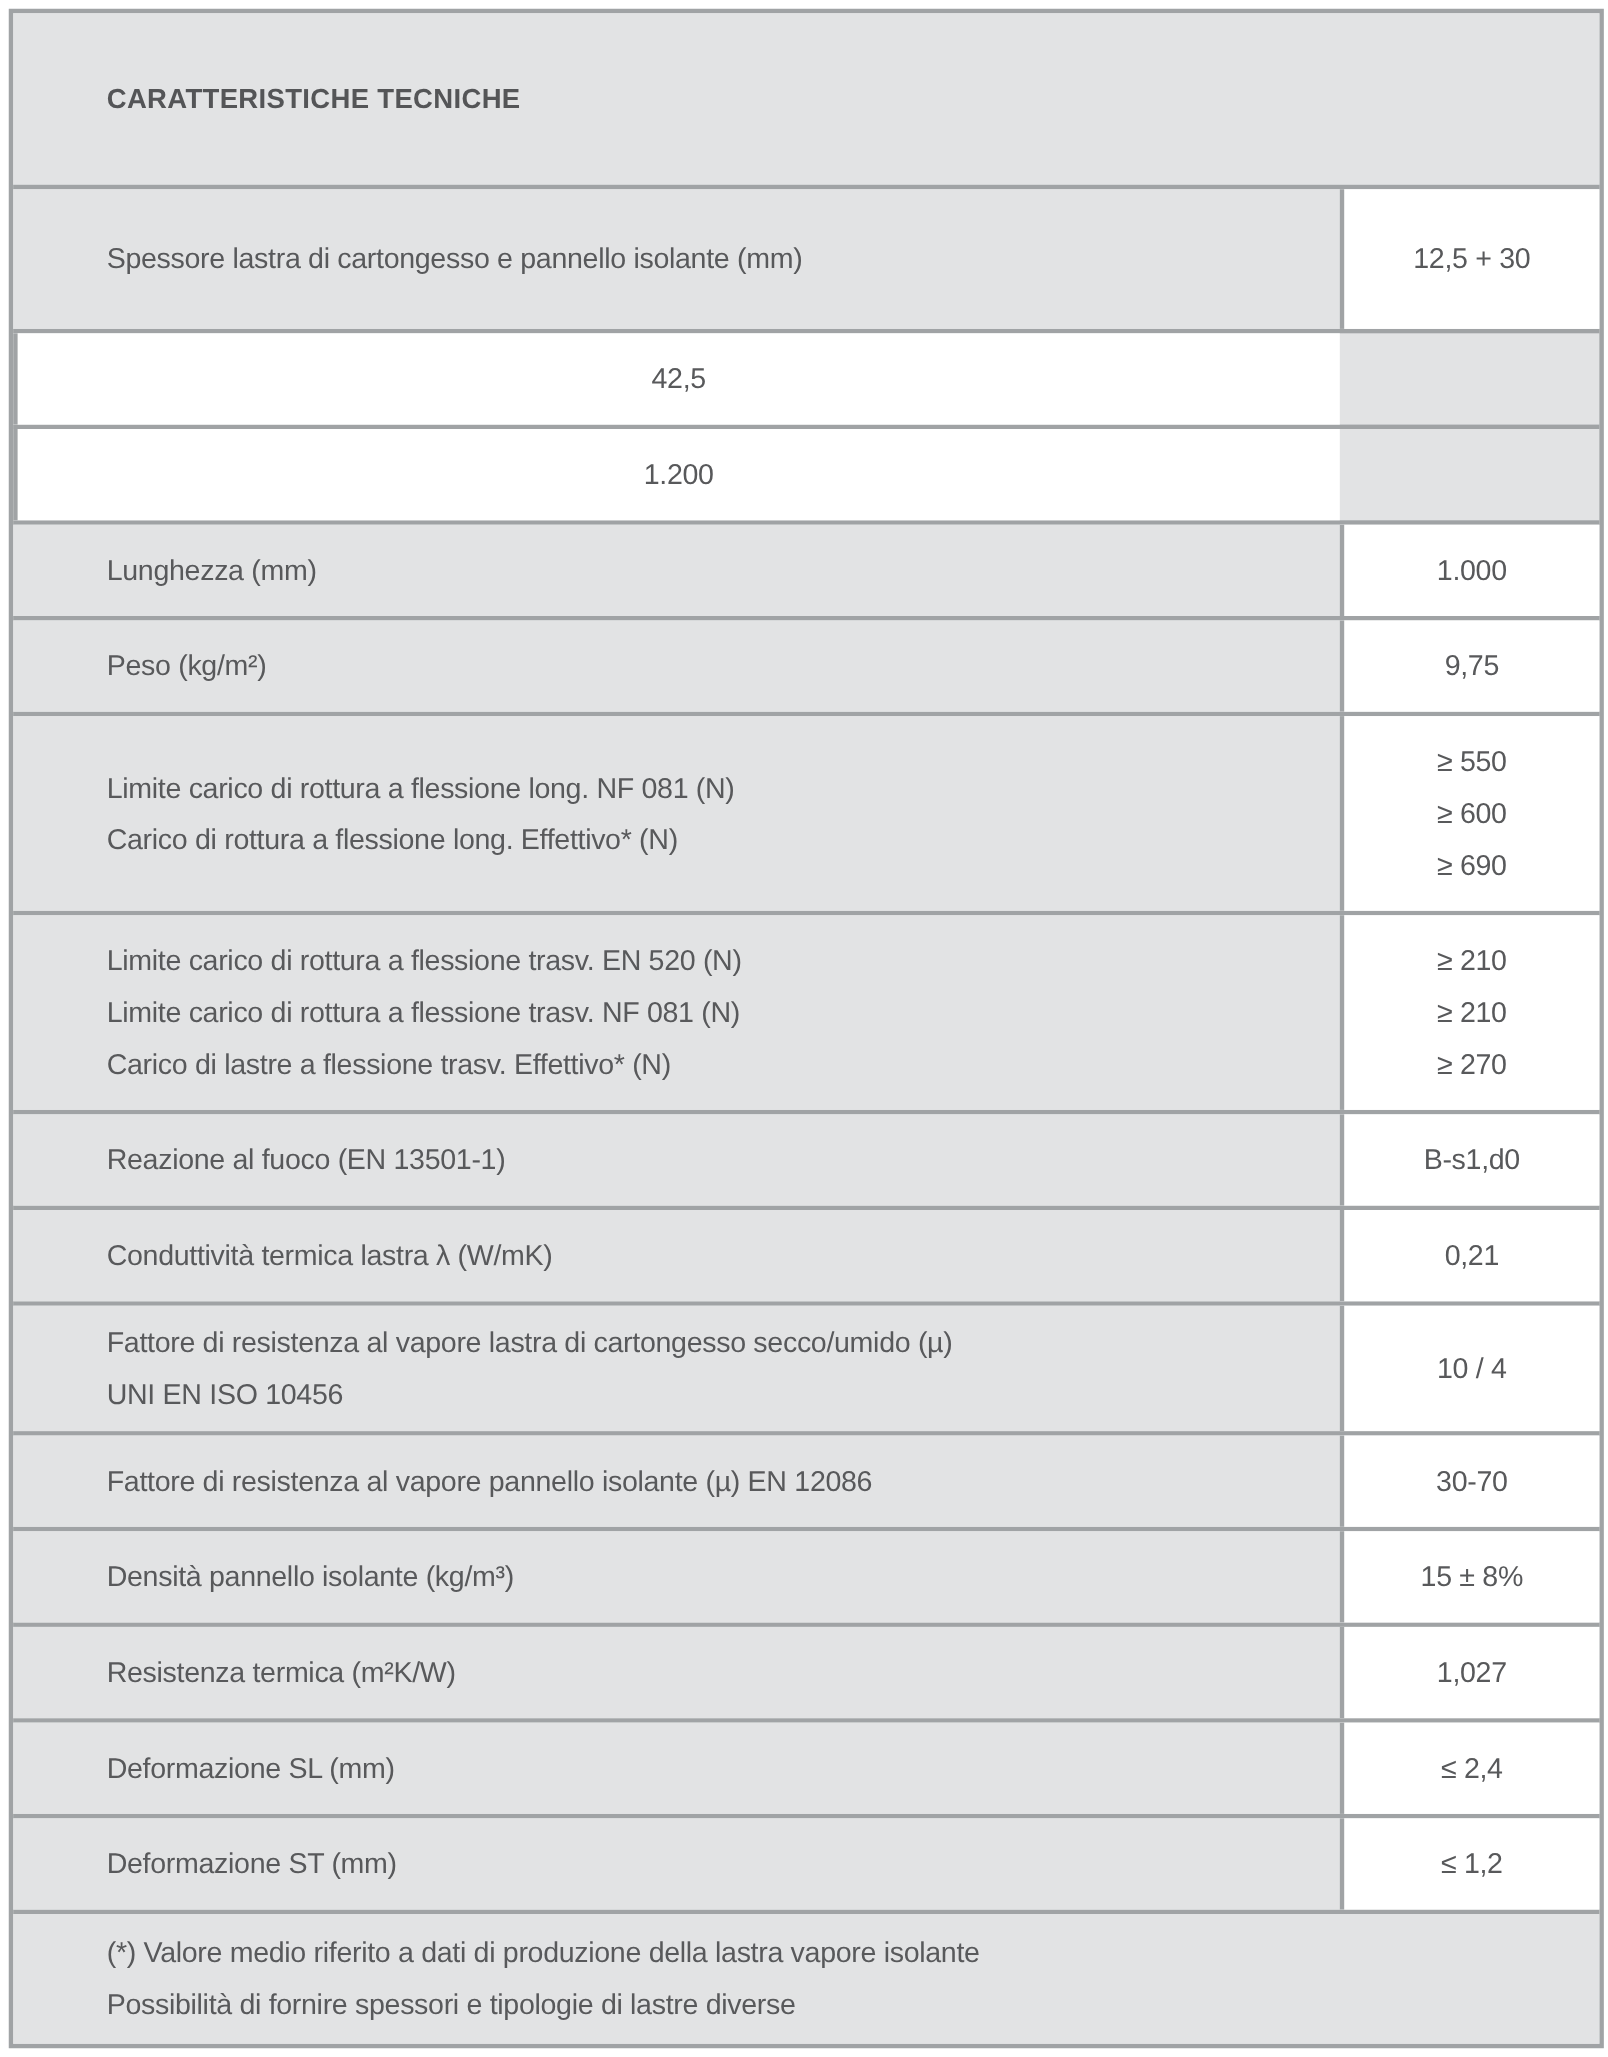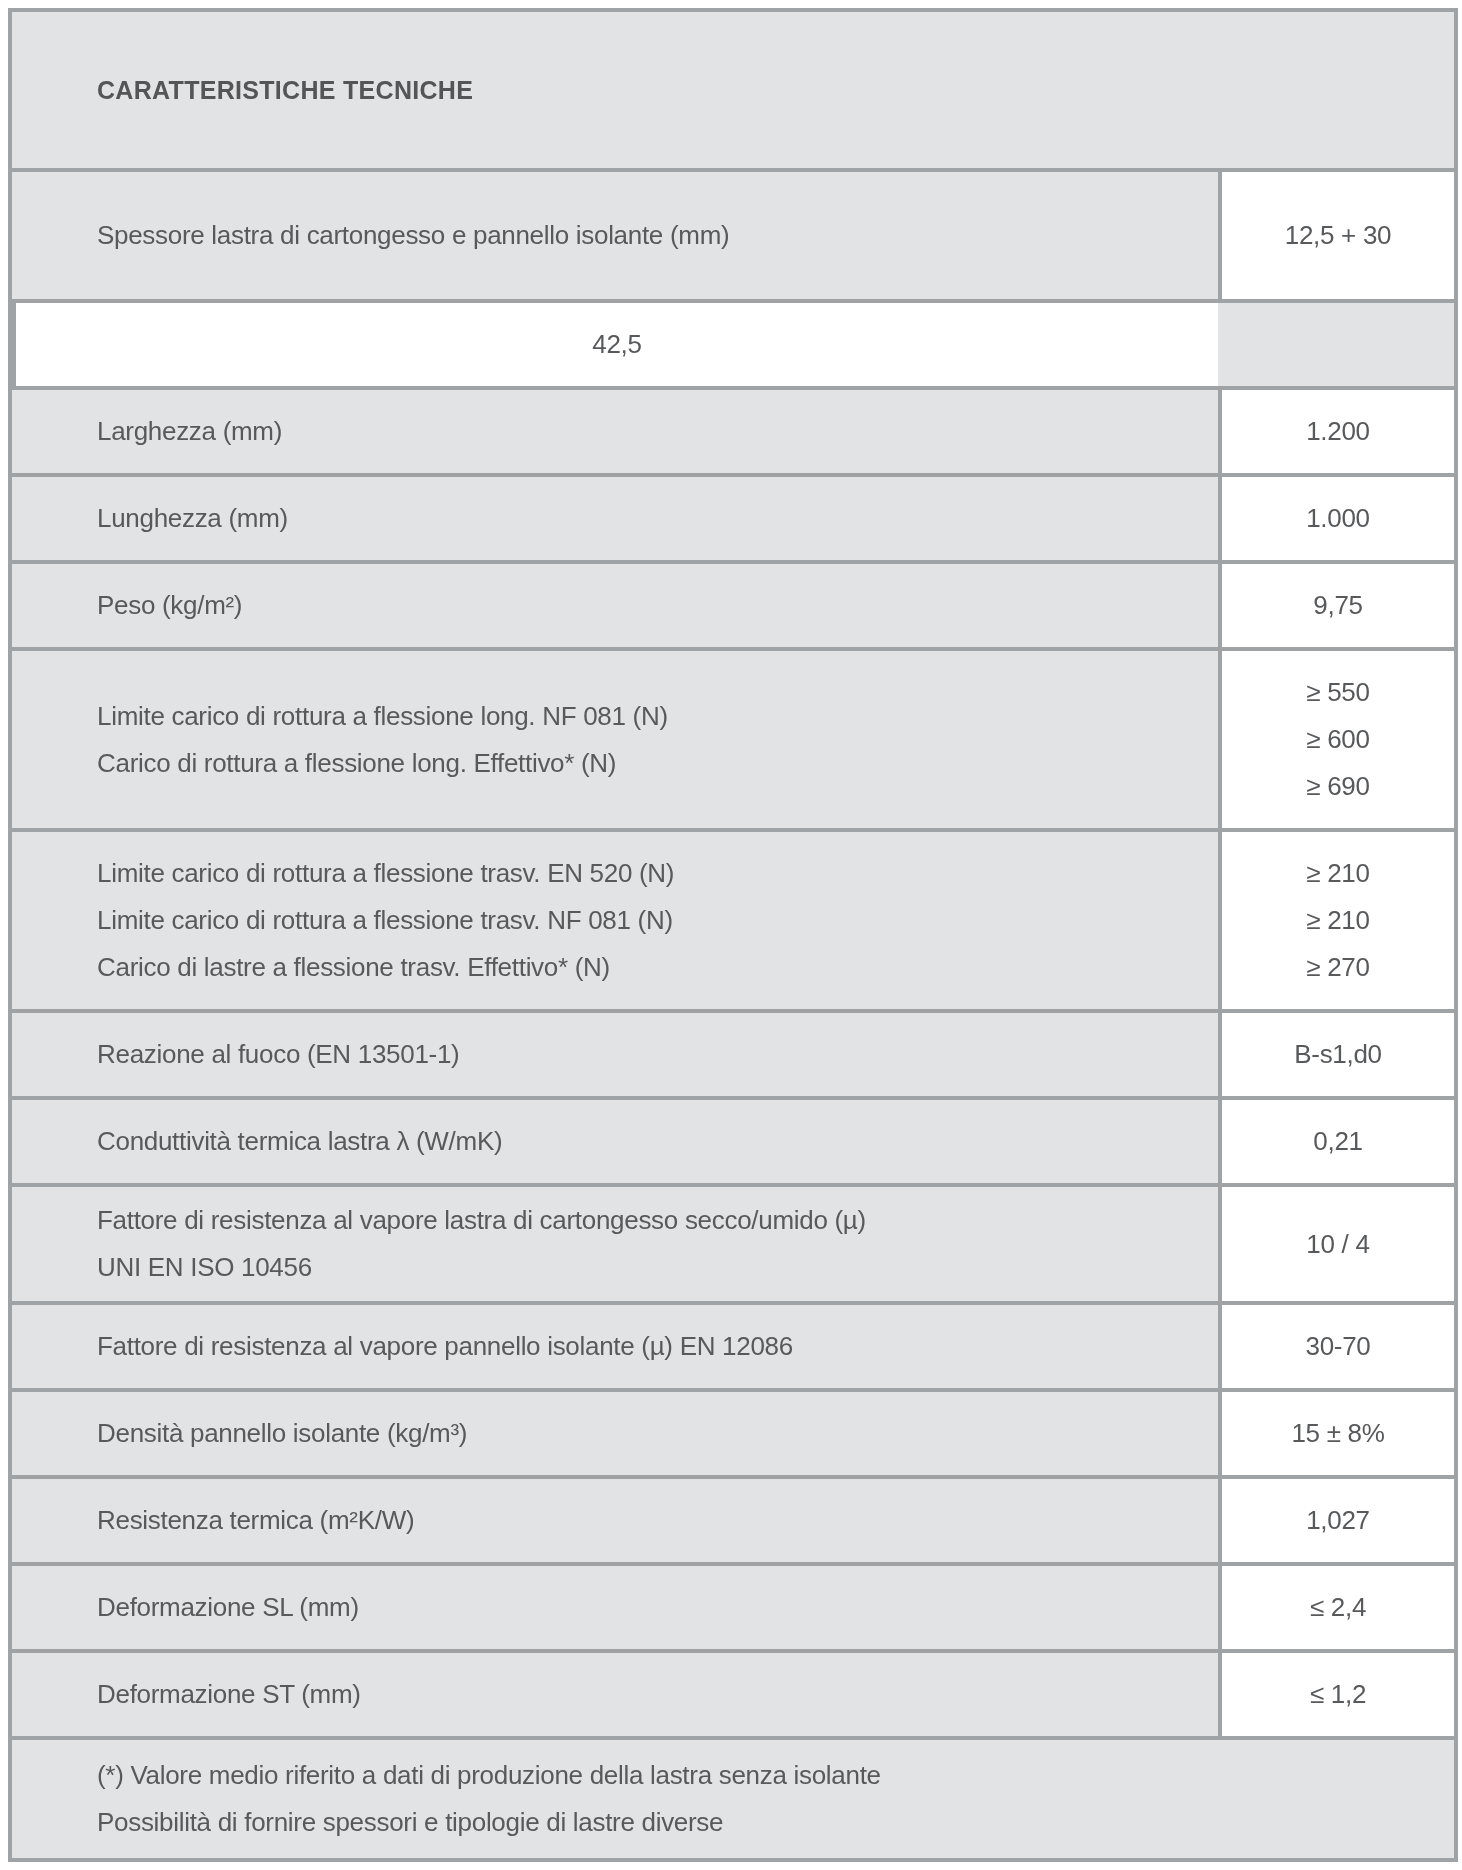--- a/index.html
+++ b/index.html
@@ -90,23 +90,20 @@
         <div class="value-cell">
           <div class="line">12,5 + 30</div>
         </div>
       </div>
       <div class="row">
         <div class="value-cell">
           <div class="line">42,5</div>
         </div>
       </div>
       <div class="row">
-        <div class="label-cell">
-          <div class="line">Larghezza (mm)</div>
-        </div>
         <div class="value-cell">
           <div class="line">1.200</div>
         </div>
       </div>
       <div class="row">
         <div class="label-cell">
           <div class="line">Lunghezza (mm)</div>
         </div>
         <div class="value-cell">
           <div class="line">1.000</div>
@@ -203,16 +200,16 @@
       <div class="row">
         <div class="label-cell">
           <div class="line">Deformazione ST (mm)</div>
         </div>
         <div class="value-cell">
           <div class="line">≤ 1,2</div>
         </div>
       </div>
     </div>
   <div class="footer-row">
-    <div class="line">(*) Valore medio riferito a dati di produzione della lastra senza isolante</div>
+    <div class="line">(*) Valore medio riferito a dati di produzione della lastra vapore isolante</div>
     <div class="line">Possibilità di fornire spessori e tipologie di lastre diverse</div>
   </div>
 </div>
 
 </body></html>

